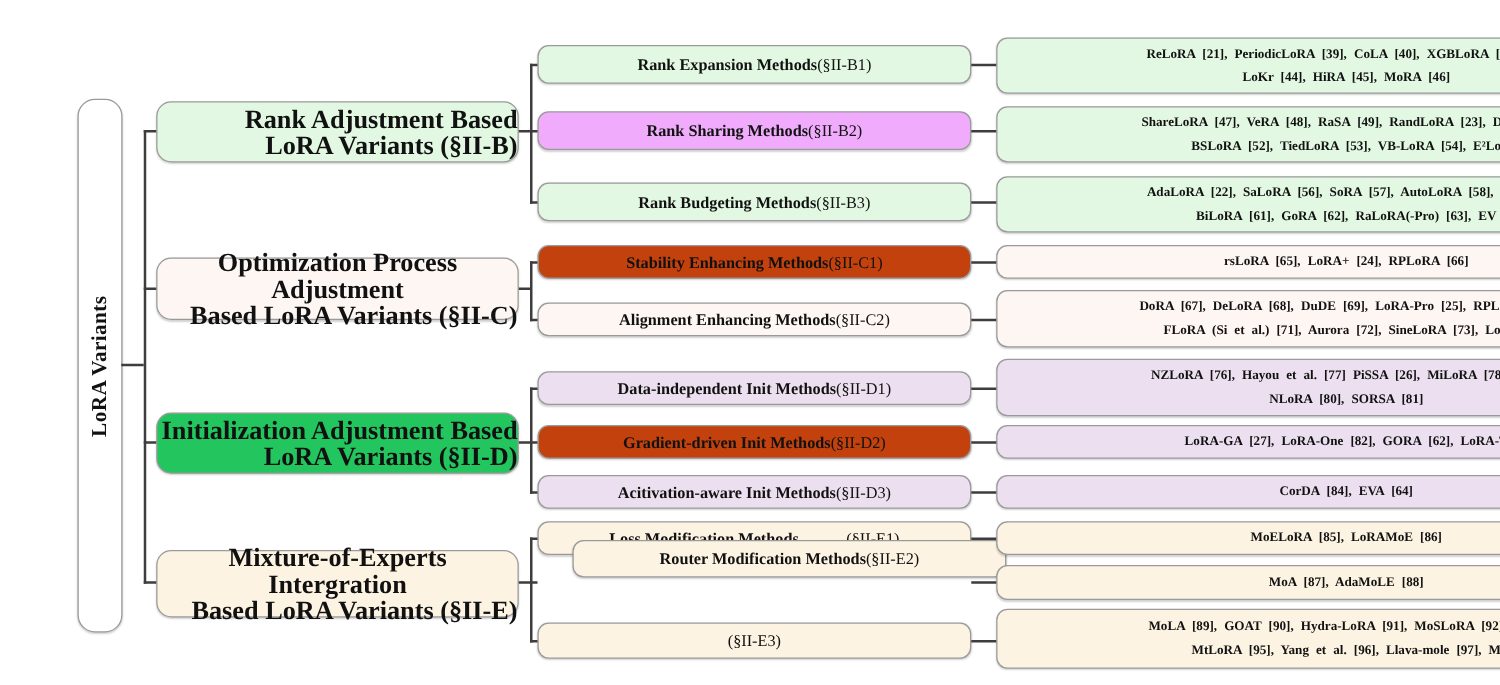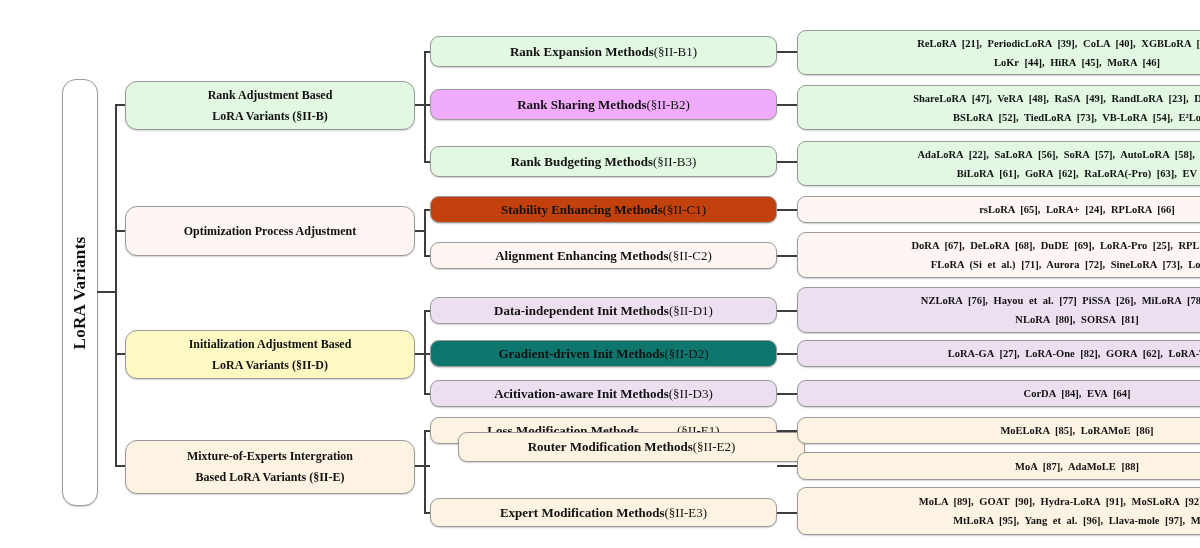--- a/index.html
+++ b/index.html
@@ -26,22 +26,23 @@
   }
   .root-label{
     position:absolute;left:50%;top:50%;
     transform:translate(-50%,-50%) rotate(-90deg);
     white-space:nowrap;font-weight:bold;font-size:17px;letter-spacing:.3px;
   }
   
   .l2{
     left:125px;width:290px;
     border-radius:12px;
-    font-weight:bold;font-size:12px;line-height:21px;
+    font-weight:bold;font-size:21px;line-height:21px;
     flex-direction:column;
+    align-items:flex-end;
   }
   
   .l3{
     left:430px;width:347px;
     border-radius:9px;
     font-size:13px;white-space:nowrap;
   }
   .l3 .nm{font-weight:bold;}
   .l3 .rf{font-weight:normal;}
   
@@ -66,22 +67,23 @@
   <div class="node root">
     <span class="root-label">LoRA Variants</span>
   </div>
 
   <div class="node l2" style="top: 81px; height: 49px; background-color: rgb(226, 248, 226);">
     <span>Rank Adjustment Based</span>
     <span>LoRA Variants (§II-B)</span>
   </div>
   <div class="node l2" style="top: 206px; height: 50px; background-color: rgb(253, 246, 242);">
     <span>Optimization Process Adjustment</span>
-  </div>
-  <div class="node l2" style="top: 330px; height: 49px; background-color: #fef9c3;">
+    <span>Based LoRA Variants (§II-C)</span>
+  </div>
+  <div class="node l2" style="top: 330px; height: 49px; background-color: #22c55e;">
     <span>Initialization Adjustment Based</span>
     <span>LoRA Variants (§II-D)</span>
   </div>
   <div class="node l2" style="top: 440px; height: 54px; background-color: rgb(253, 243, 226);">
     <span>Mixture-of-Experts Intergration</span>
     <span>Based LoRA Variants (§II-E)</span>
   </div>
 
   <div class="node l3" style="top: 36px; height: 31px; background-color: rgb(226, 248, 226);">
       <span class="nm">Rank Expansion Methods</span>
@@ -100,48 +102,47 @@
       <span class="rf">(§II-C1)</span>
     </div>
   <div class="node l3" style="top: 242px; height: 27px; background-color: rgb(253, 246, 242);">
       <span class="nm">Alignment Enhancing Methods</span>
       <span class="rf">(§II-C2)</span>
     </div>
   <div class="node l3" style="top: 297px; height: 27px; background-color: rgb(236, 224, 240);">
       <span class="nm">Data-independent Init Methods</span>
       <span class="rf"> (§II-D1)</span>
     </div>
-  <div class="node l3" style="top: 340px; height: 27px; background-color: #0f766e; align-items: center;">
+  <div class="node l3" style="top: 340px; height: 27px; background-color: #c2410c; align-items: center;">
       <span class="nm">Gradient-driven Init Methods</span>
       <span class="rf">(§II-D2)</span>
     </div>
   <div class="node l3" style="top: 380px; height: 27px; background-color: rgb(236, 224, 240);">
       <span class="nm">Acitivation-aware Init Methods</span>
       <span class="rf">(§II-D3)</span>
     </div>
   <div class="node l3" style="top: 417px; height: 27px; background-color: rgb(253, 243, 226); gap: 38px;">
       <span class="nm">Loss Modification Methods</span>
       <span class="rf"> (§II-E1)</span>
     </div>
   <div class="node l3" style="top: 432px; height: 30px; background-color: rgb(253, 243, 226); margin-left: 28px;">
       <span class="nm">Router Modification Methods</span>
       <span class="rf"> (§II-E2)</span>
     </div>
   <div class="node l3" style="top: 498px; height: 29px; background-color: rgb(253, 243, 226);">
-      <span class="nm">Expert Modification Methods</span>
       <span class="rf"> (§II-E3)</span>
     </div>
 
   <div class="node leaf" style="top: 30px; height: 45px; background-color: rgb(226, 248, 226);">
     <div>ReLoRA [21], PeriodicLoRA [39], CoLA [40], XGBLoRA [41], Me</div>
     <div>LoKr [44], HiRA [45], MoRA [46]</div>
   </div>
   <div class="node leaf" style="top: 85px; height: 45px; background-color: rgb(226, 248, 226);">
     <div>ShareLoRA [47], VeRA [48], RaSA [49], RandLoRA [23], DenseLoR</div>
-    <div>BSLoRA [52], TiedLoRA [73], VB-LoRA [54], E²Lo</div>
+    <div>BSLoRA [52], TiedLoRA [53], VB-LoRA [54], E²Lo</div>
   </div>
   <div class="node leaf" style="top: 141px; height: 45px; background-color: rgb(226, 248, 226);">
     <div>AdaLoRA [22], SaLoRA [56], SoRA [57], AutoLoRA [58], IncreLo</div>
     <div>BiLoRA [61], GoRA [62], RaLoRA(-Pro) [63], EV</div>
   </div>
   <div class="node leaf" style="top: 196px; height: 27px; background-color: rgb(253, 246, 242);">
     <div>rsLoRA [65], LoRA+ [24], RPLoRA [66]</div>
 
   </div>
   <div class="node leaf" style="top: 232px; height: 46px; background-color: rgb(253, 246, 242);">

